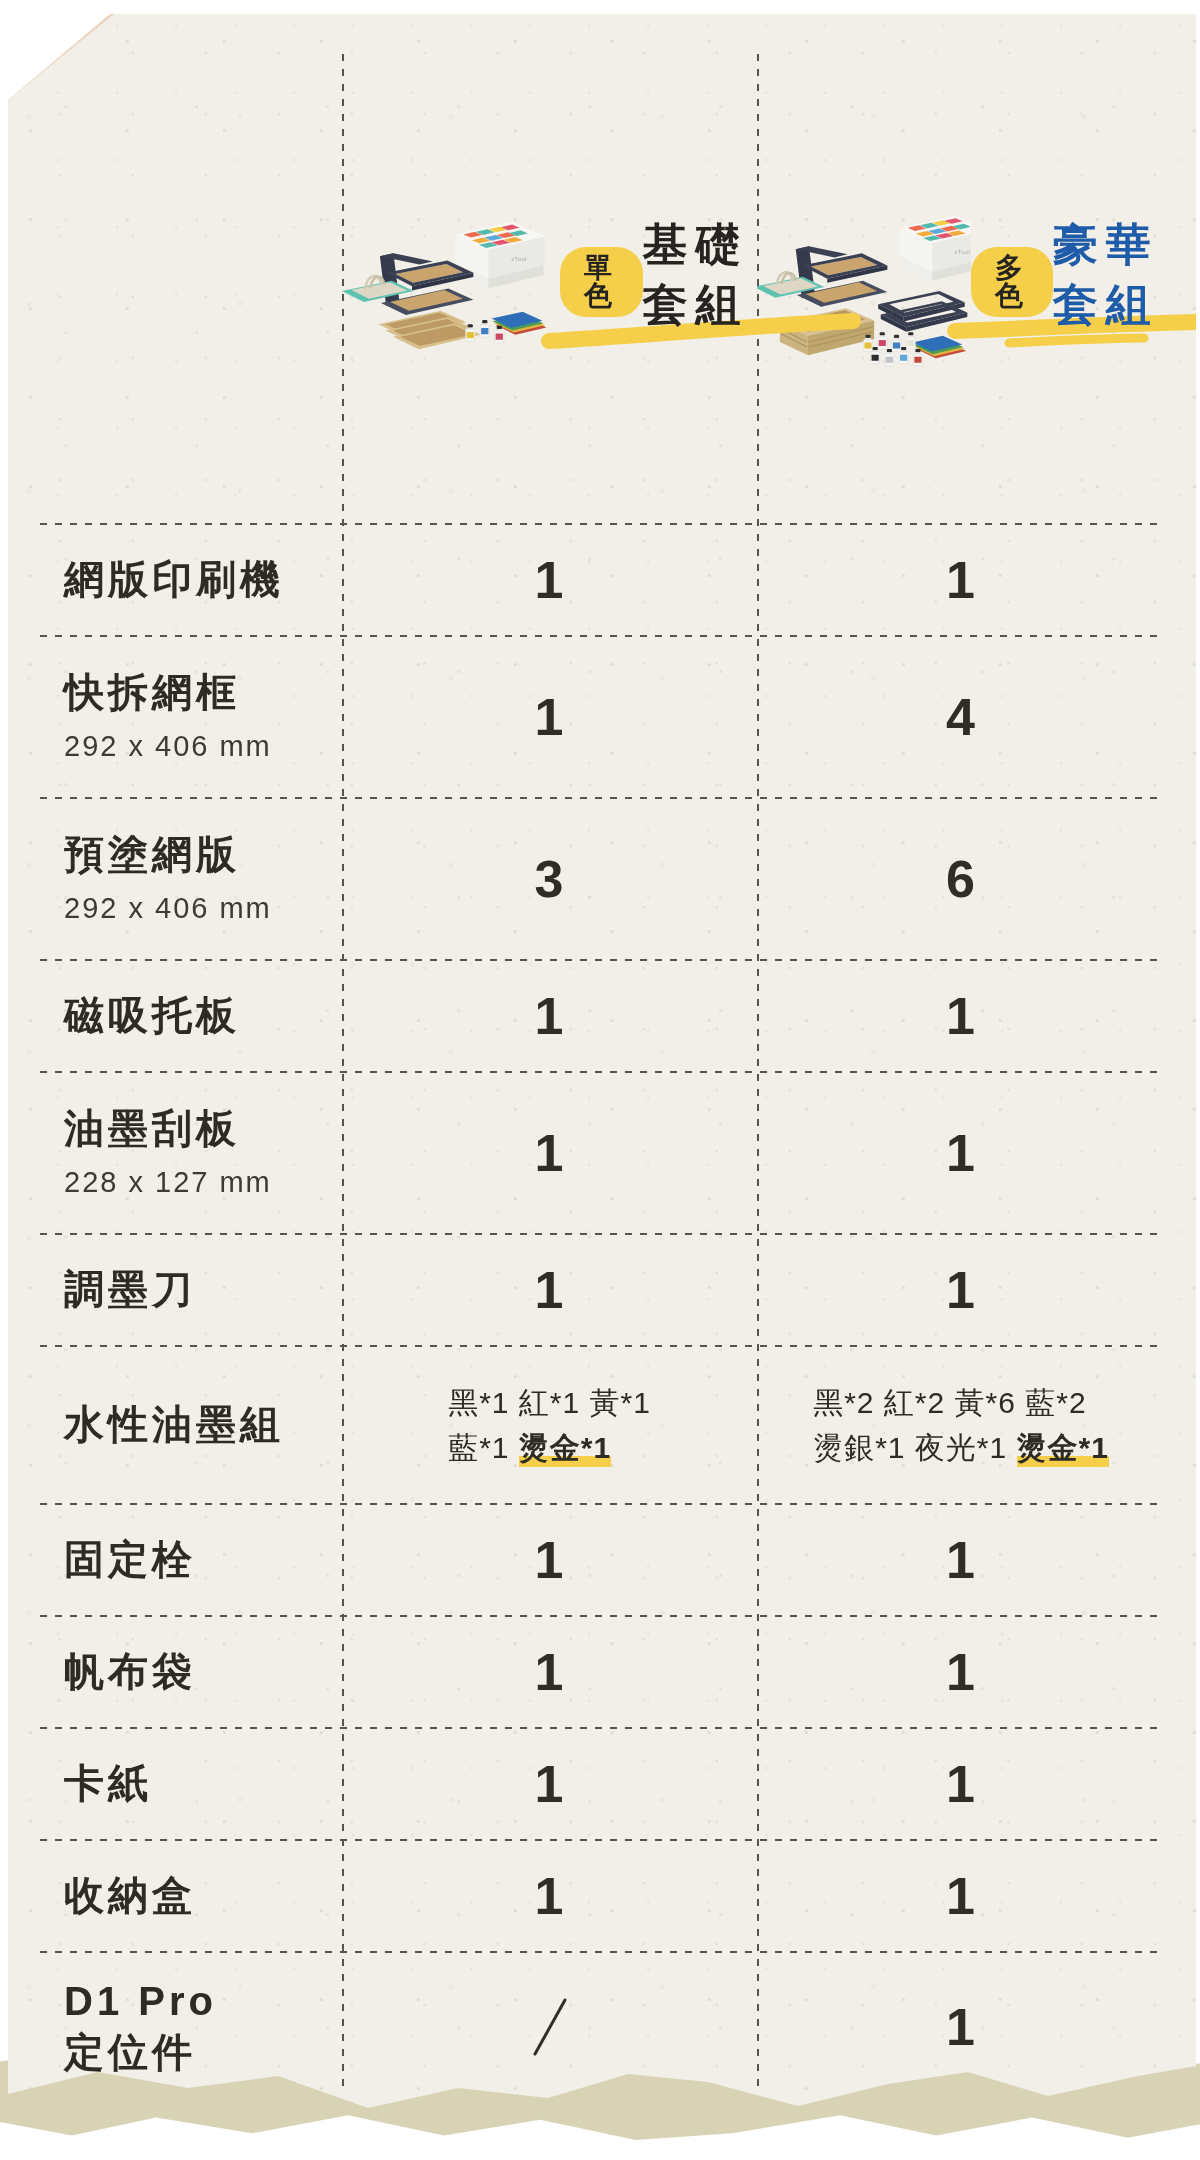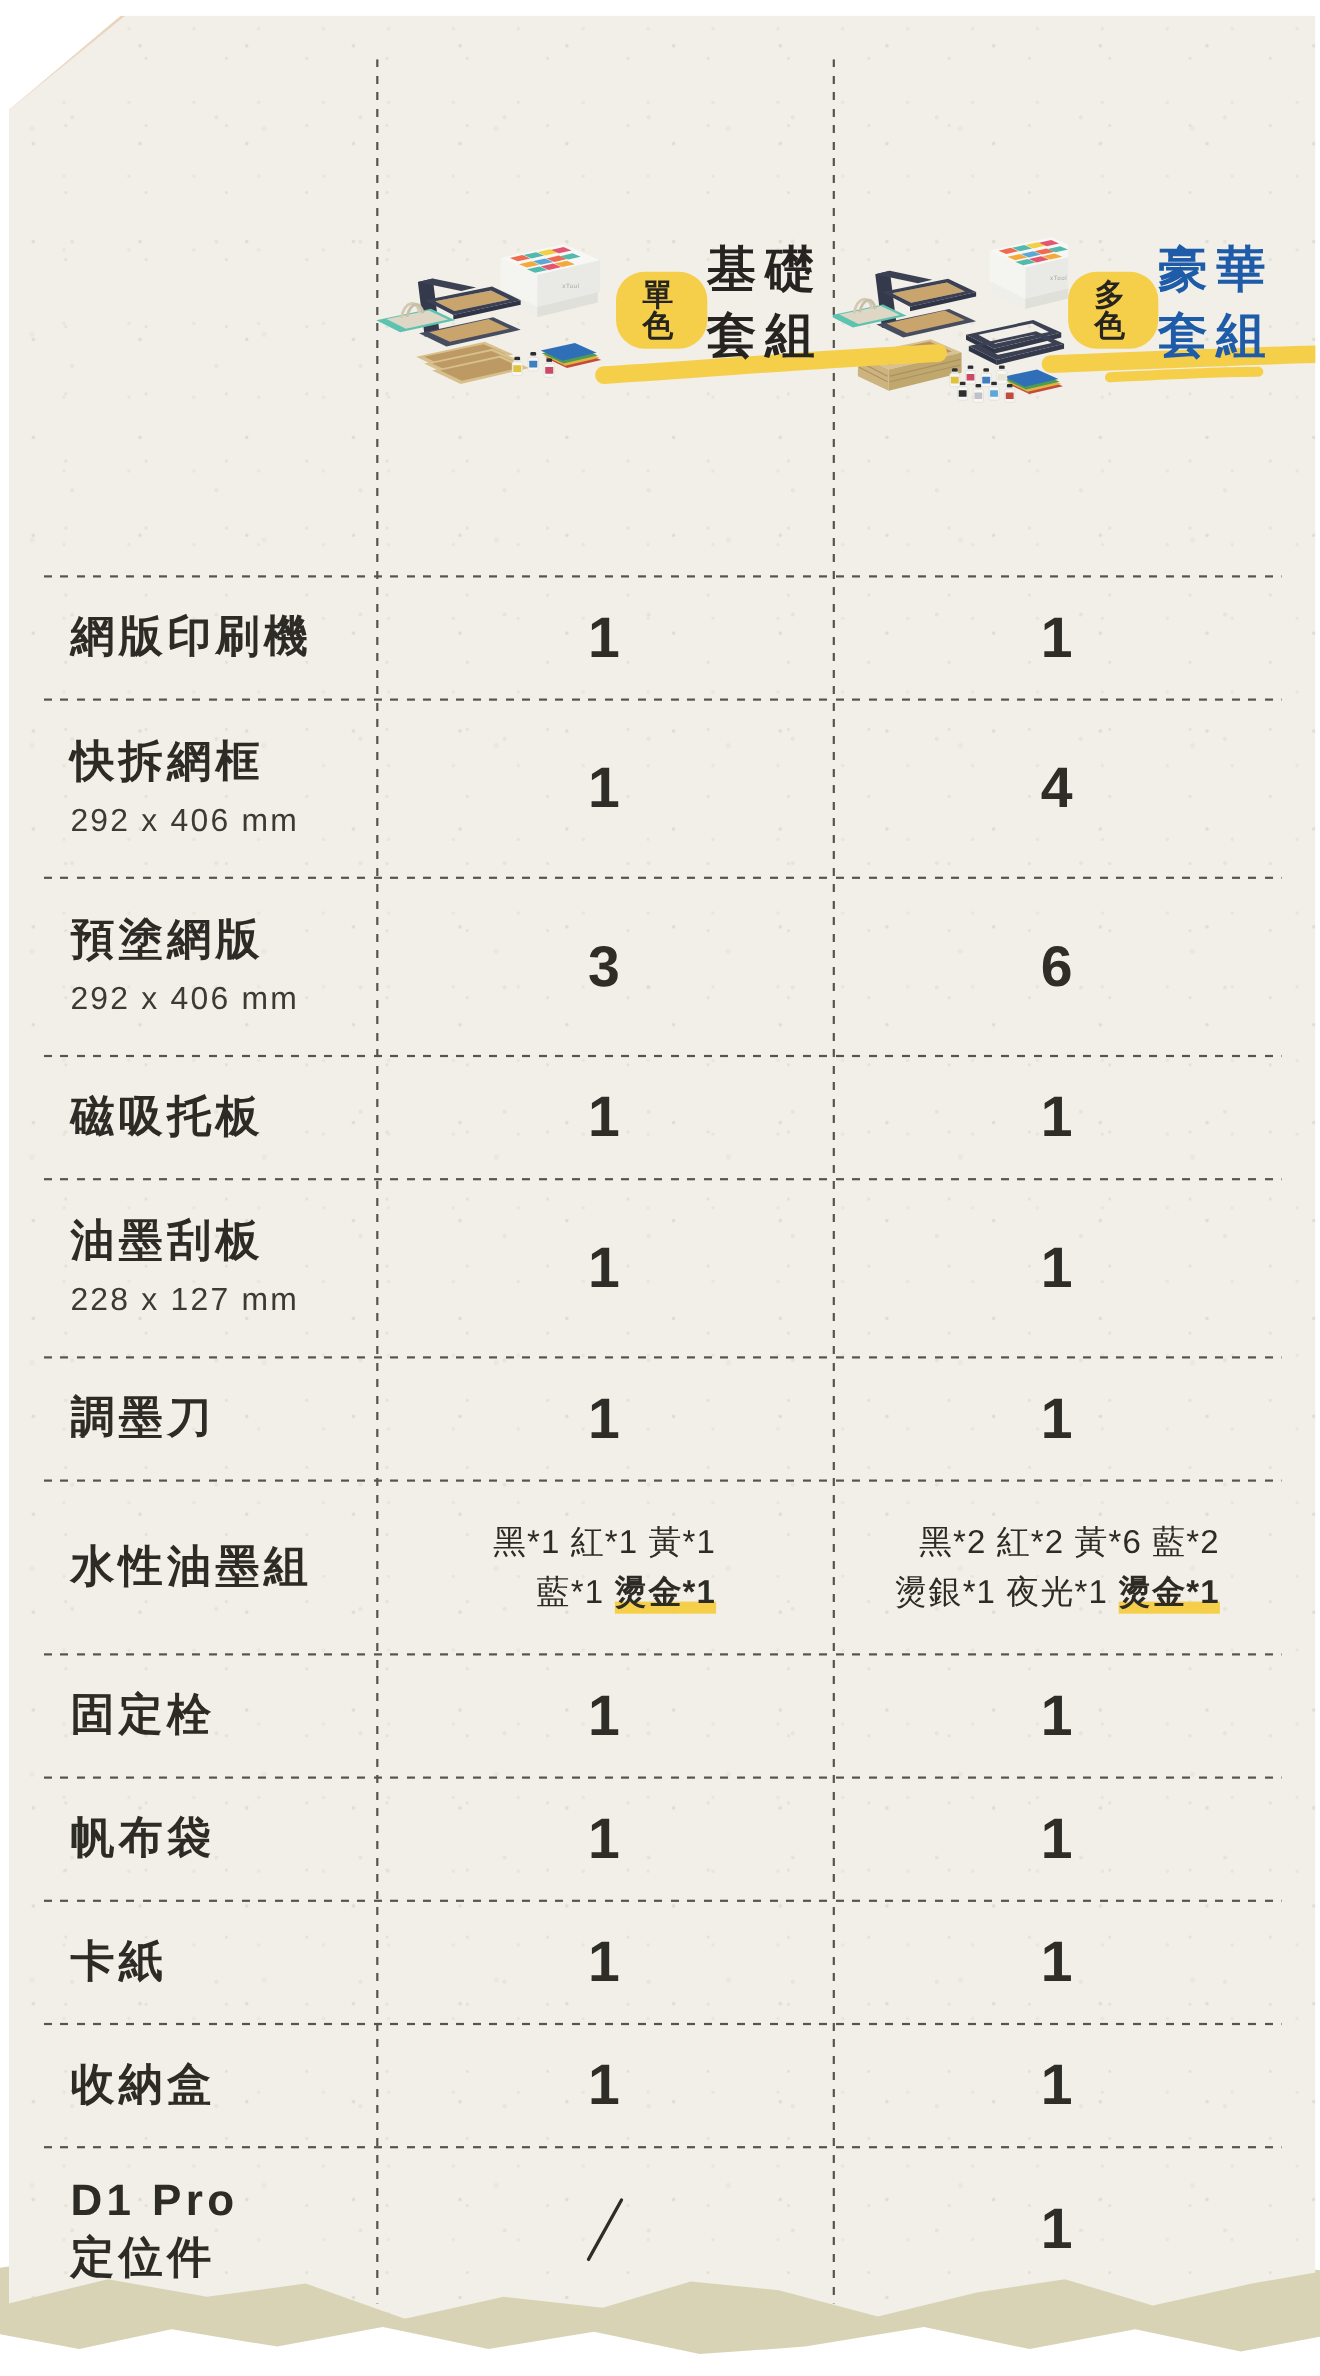--- a/index.html
+++ b/index.html
@@ -42,21 +42,21 @@
     background:repeating-linear-gradient(90deg,#56544c 0 7px,transparent 7px 15px);}
   .h-s{height:112px;} .h-d{height:162px;} .h-ink{height:158px;} .h-last{height:150px;}
   .cell{display:flex;align-items:center;}
   .lc{padding-left:24px;}
   .vc{justify-content:center;}
   .lblblock{display:flex;flex-direction:column;gap:16px;}
   .lbl{font-size:40px;font-weight:700;letter-spacing:4px;line-height:1.08;color:#2d2b26;}
   .sub{font-size:29px;font-weight:400;letter-spacing:2px;color:#3c3a33;}
   .num{font-size:52px;font-weight:600;letter-spacing:1px;color:#2f2d28;}
 
-  .ink{display:flex;flex-direction:column;gap:8px;align-items:flex-end;text-align:center;
+  .ink{display:flex;flex-direction:column;gap:8px;align-items:flex-start;text-align:center;
        font-size:30px;letter-spacing:1px;line-height:1.25;color:#2d2b26;}
   .hl{font-weight:700;
       background:linear-gradient(#f6cf4a,#f6cf4a) no-repeat left bottom/100% 11px;
       padding-bottom:3px;}
 
   
   .header{height:510px;}
   .headcell{flex-direction:row;justify-content:flex-start;display:flex;align-items:center;}
   .photo{margin-top:42px;width:404px;height:288px;}
   .badge{margin-top:26px;background:#f6cf4a;color:#262420;font-size:28px;font-weight:700;

